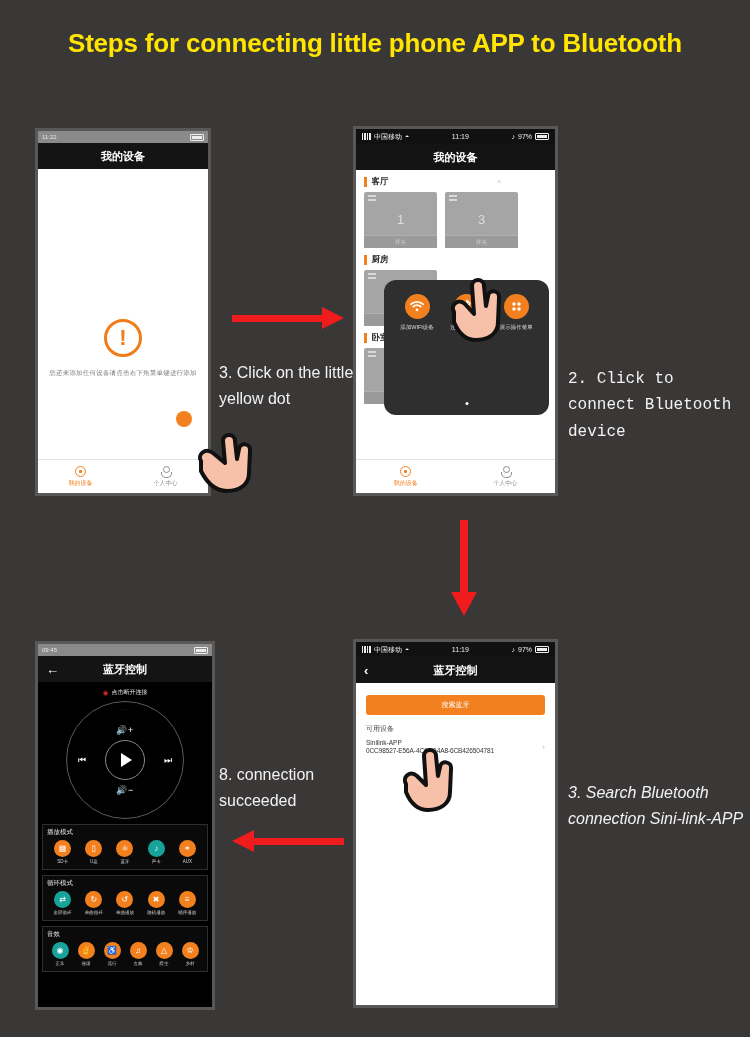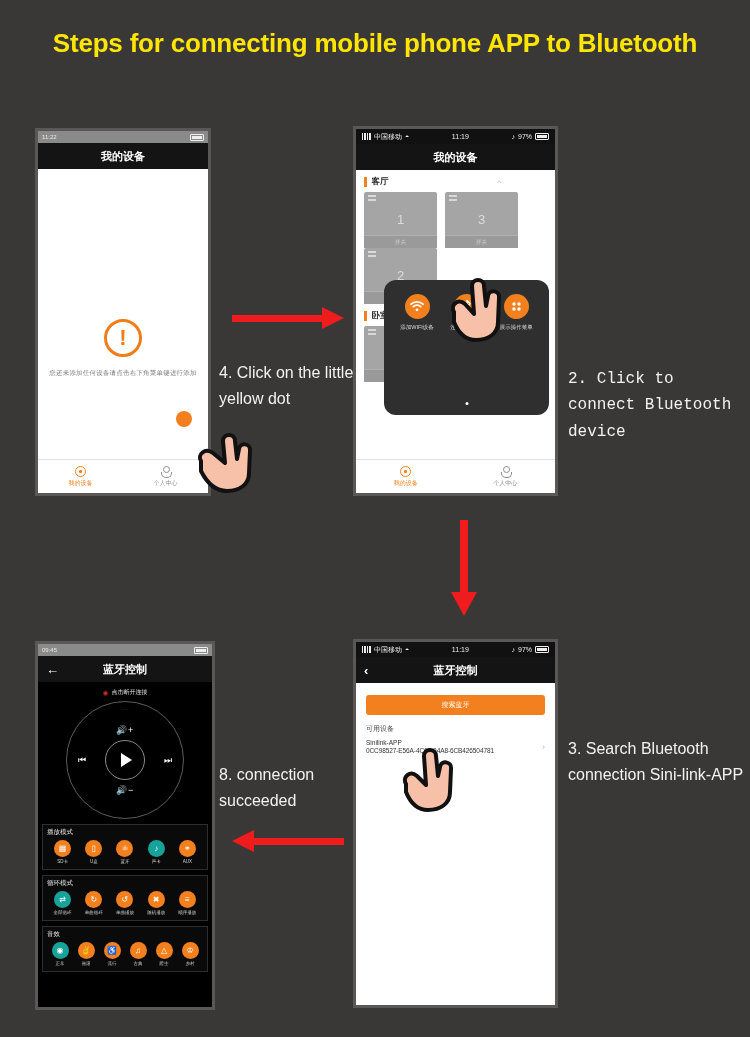--- a/index.html
+++ b/index.html
@@ -162,21 +162,21 @@
 
   
   .anno{position:absolute;color:#f2f2f2;font-size:16px;line-height:1.65;}
 
   
   .hand{position:absolute;}
 </style>
 </head>
 <body>
 
-<div class="title">Steps for connecting mobile phone APP to Bluetooth</div>
+<div class="title">Steps for connecting little phone APP to Bluetooth</div>
 
 <div class="phone" id="phone1">
   <div class="sbar-gray">
     <span class="sbar-left">11:22</span>
     <span class="sbar-right">
       <span class="batt"></span>
     </span>
   </div>
   <div class="app-header">
     <span>我的设备</span>
@@ -234,20 +234,24 @@
         <span class="num">1</span>
         <span class="foot">开关</span>
       </div>
       <div class="dev-card">
         <span class="mini"></span>
         <span class="num">3</span>
         <span class="foot">开关</span>
       </div>
     </div>
 
+    <div class="sect-title">
+      <span class="sect-bar"></span>
+      <span class="sect-name">厨房</span>
+    </div>
     <div class="cards">
       <div class="dev-card">
         <span class="mini"></span>
         <span class="num">2</span>
         <span class="foot">开关</span>
       </div>
     </div>
 
     <div class="sect-title">
       <span class="sect-bar"></span>
@@ -468,16 +472,16 @@
 <div class="arrow-v" style="left:457px;top:520px;height:96px;">
   <span class="shaftv" style="height:72px;"></span>
   <span class="headv"></span>
 </div>
 
 <div class="arrow-h arrow-left" style="left:232px;top:835px;width:112px;">
   <span class="shaft" style="left:20px;width:92px;"></span>
   <span class="head"></span>
 </div>
 
-<div class="anno" style="left:219px;top:360px;width:140px;">4. Click on the little yellow dot</div>
+<div class="anno" style="left:219px;top:360px;width:140px;">3. Click on the little yellow dot</div>
 <div class="anno" style="left:568px;top:366px;width:178px;font-family:Liberation Mono, monospace;">2.  Click to connect Bluetooth device</div>
-<div class="anno" style="left:568px;top:736px;width:180px;">3.  Search Bluetooth connection Sini-link-APP</div>
+<div class="anno" style="left:568px;top:780px;width:180px;font-style:italic;">3.  Search Bluetooth connection Sini-link-APP</div>
 <div class="anno" style="left:219px;top:762px;width:134px;">8.  connection succeeded</div>
 
 </body></html>

